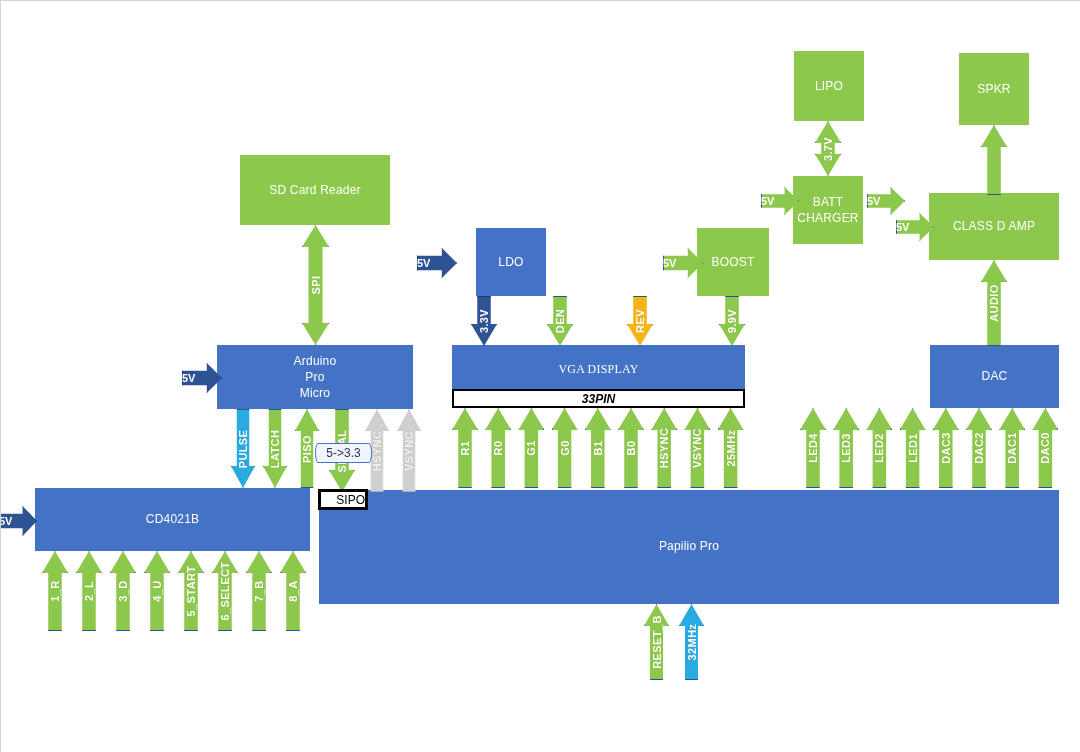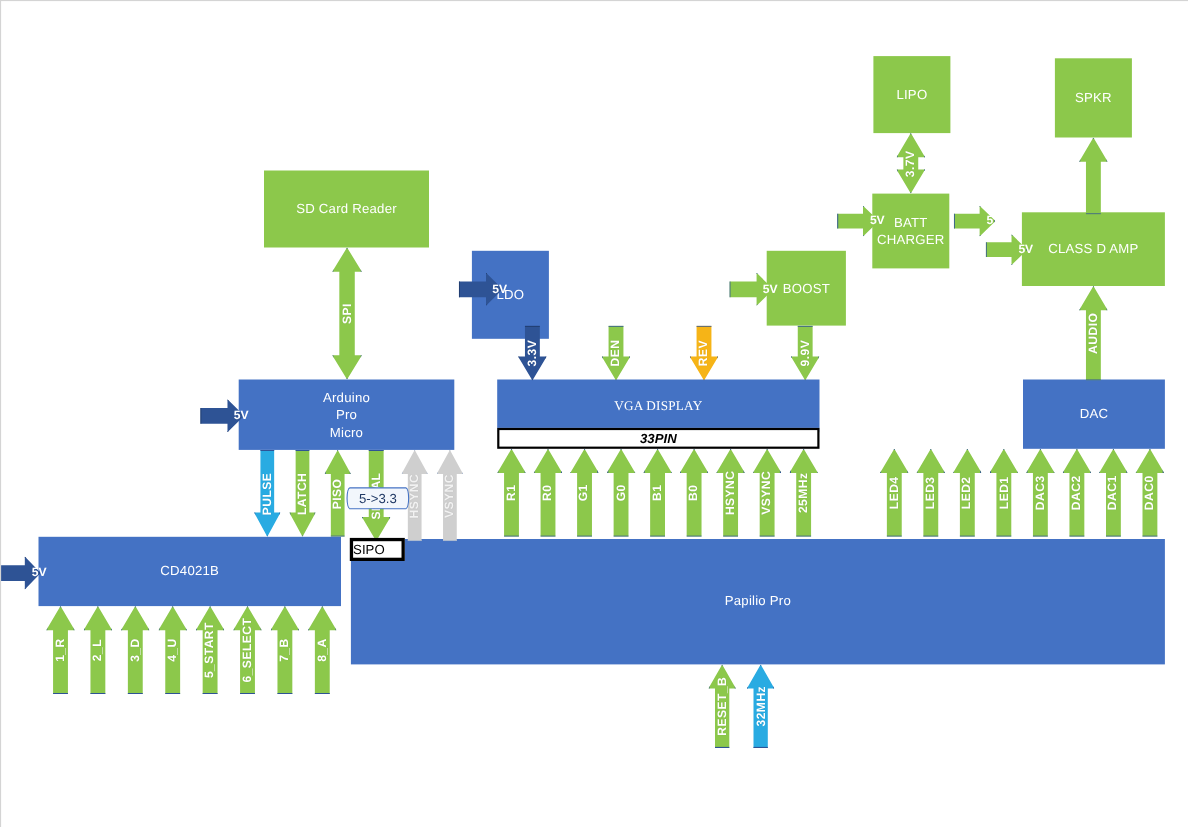--- a/index.html
+++ b/index.html
@@ -66,36 +66,36 @@
   .harrow{position:absolute;box-sizing:border-box;}
   .harrow .shape{
     position:absolute;inset:0;
     background:#8CC84B;border:1px solid #2E5395;
     clip-path:polygon(0% 26%, 62% 26%, 62% 0%, 100% 50%, 62% 100%, 62% 74%, 0% 74%);
   }
   .harrow.navy .shape{background:#2E5395;border-color:#1f3a69;}
   .harrow .lbl{
     position:absolute;left:0;top:50%;
     transform:translateY(-50%);
-    width:66%;text-align:center;
+    width:66%;
     color:#ffffff;font-size:11px;font-weight:bold;
-    white-space:nowrap;pointer-events:none;padding-left:24px;
+    white-space:nowrap;pointer-events:none;
   }
 
   
   .pinbox{
     position:absolute;box-sizing:border-box;
     background:#ffffff;border:2px solid #000000;
     display:flex;align-items:center;justify-content:center;
     font-size:12px;font-weight:bold;color:#000000;
   }
   .sipobox{
     position:absolute;box-sizing:border-box;
     background:#ffffff;border:3px solid #000000;
-    display:flex;align-items:center;justify-content:flex-start;
+    display:flex;align-items:center;justify-content:flex-end;
     font-size:12px;color:#000000;z-index:6;
   }
   .ribbon{
     position:absolute;box-sizing:border-box;
     background:#F2F6FC;border:1px solid #4472C4;
     display:flex;align-items:center;justify-content:center;
     font-size:12px;color:#1F3864;z-index:7;
     border-radius:3px/10px;
   }
 </style>
@@ -111,21 +111,21 @@
   <div class="blk blue" style="left:216px;top:344px;width:196px;height:64px;">
     <span>Arduino
 Pro
 Micro</span>
   </div>
 
   <div class="blk blue" style="left:34px;top:487px;width:275px;height:63px;">
     <span>CD4021B</span>
   </div>
 
-  <div class="blk blue" style="left:428px;top:227px;width:70px;height:80px;">
+  <div class="blk blue" style="left:475px;top:227px;width:70px;height:68px;">
     <span>LDO</span>
   </div>
 
   <div class="blk blue" style="left:451px;top:344px;width:293px;height:48px;font-family:Liberation Serif, serif;">
     <span>VGA DISPLAY</span>
   </div>
 
   <div class="pinbox" style="left:451px;top:388px;width:293px;height:19px;font-style:italic;">
     <span>33PIN</span>
   </div>

